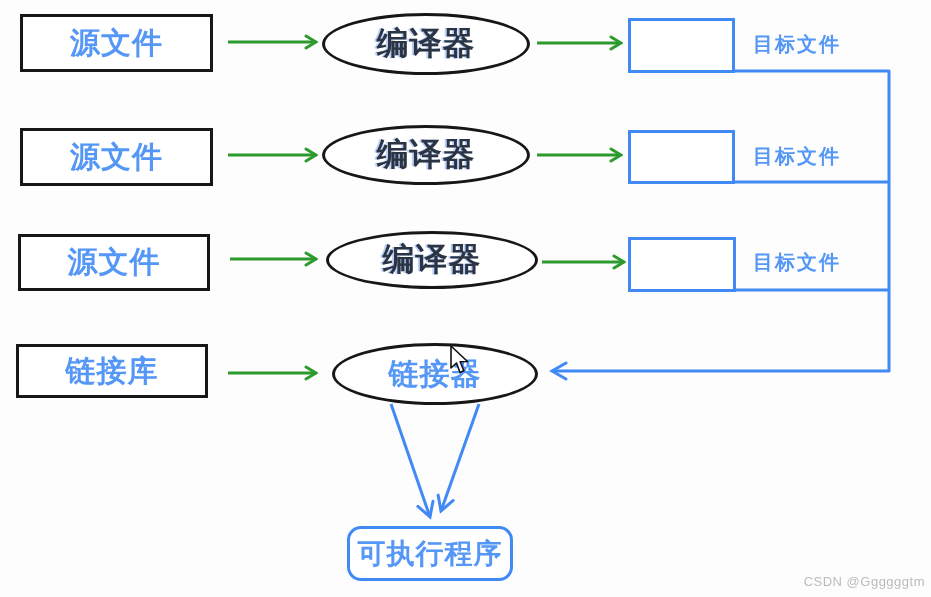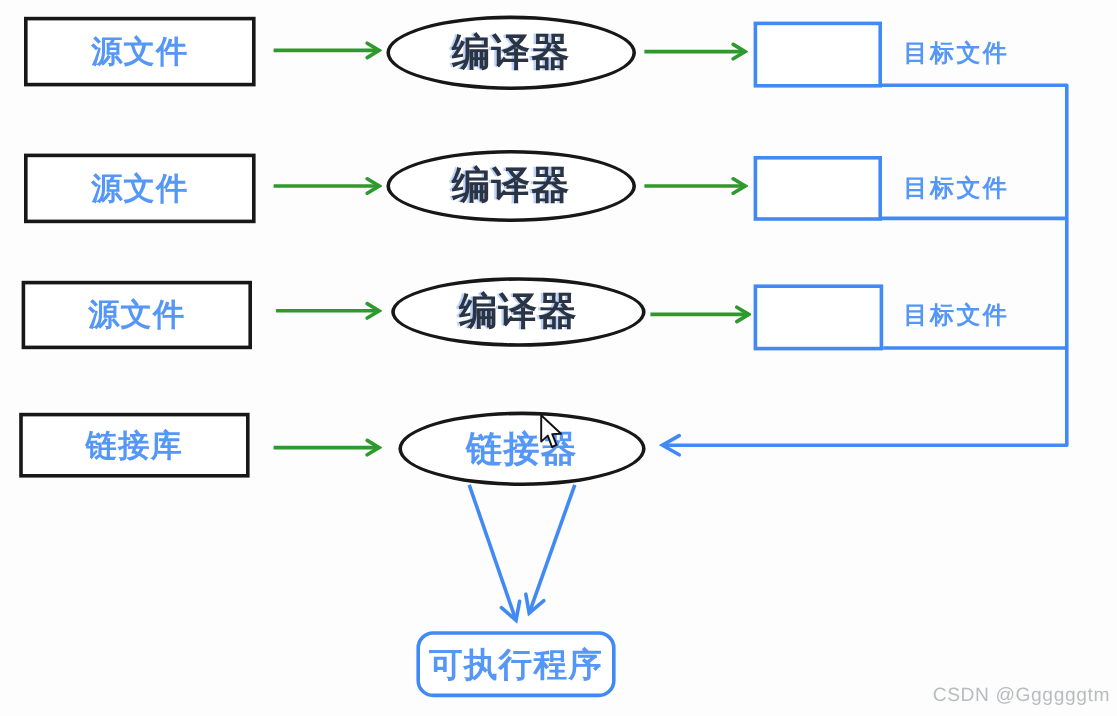--- a/index.html
+++ b/index.html
@@ -14,21 +14,21 @@
   .wire-green{stroke:var(--green);}
   .wire-blue{stroke:var(--blue);}
   .mk-green{fill:none; stroke:var(--green); stroke-width:3px; stroke-linecap:round;}
   .mk-blue{fill:none; stroke:var(--blue); stroke-width:3px; stroke-linecap:round;}
 
   .node{position:absolute; display:flex; align-items:center; justify-content:center; background:#fff;}
   .box-black{border:3px solid var(--ink);}
   .ellipse{border:3px solid var(--ink); border-radius:50%;}
   .box-blue{border:3px solid var(--blue);}
 
-  .box-label{color:var(--text-blue); font-size:26px; font-weight:bold; letter-spacing:1px; white-space:nowrap;}
+  .box-label{color:var(--text-blue); font-size:30px; font-weight:bold; letter-spacing:1px; white-space:nowrap;}
   .compiler-label{color:var(--compiler-text); font-size:32px; font-weight:bold; letter-spacing:1px;
                   text-shadow:-2px 0 0 rgba(90,140,250,.40); white-space:nowrap;}
   .linker-label{color:var(--text-blue); font-size:30px; font-weight:bold; letter-spacing:1px; white-space:nowrap;}
   .obj-label{position:absolute; color:var(--text-blue); font-size:20px; font-weight:bold; letter-spacing:2px; white-space:nowrap;}
 
   #src1{left:20px; top:14px;  width:193px; height:58px;}
   #src2{left:20px; top:128px; width:193px; height:58px;}
   #src3{left:18px; top:234px; width:192px; height:57px;}
   #lib {left:16px; top:344px; width:192px; height:54px;}
 
@@ -41,21 +41,21 @@
   #obj2{left:628px; top:130px; width:107px; height:54px;}
   #obj3{left:628px; top:237px; width:108px; height:55px;}
 
   #objl1{left:753px; top:31px;}
   #objl2{left:753px; top:143px;}
   #objl3{left:753px; top:249px;}
 
   #exec{left:347px; top:526px; width:166px; height:55px; border:3px solid var(--blue); border-radius:14px;}
   #exec .box-label{font-size:28px;}
 
-  .watermark{position:absolute; right:6px; bottom:8px; color:var(--watermark-gray); font-size:16px; letter-spacing:.5px;}
+  .watermark{position:absolute; right:6px; bottom:8px; color:var(--watermark-gray); font-size:13px; letter-spacing:.5px;}
   .cursor{position:absolute; left:450px; top:345px;}
 </style>
 </head>
 <body>
 
 <div class="canvas">
 
   <svg class="wires" viewBox="0 0 931 597">
     <defs>
       <marker id="arrow-green" viewBox="0 0 14 16" refX="12" refY="8" markerWidth="14" markerHeight="16" markerUnits="userSpaceOnUse" orient="auto">

